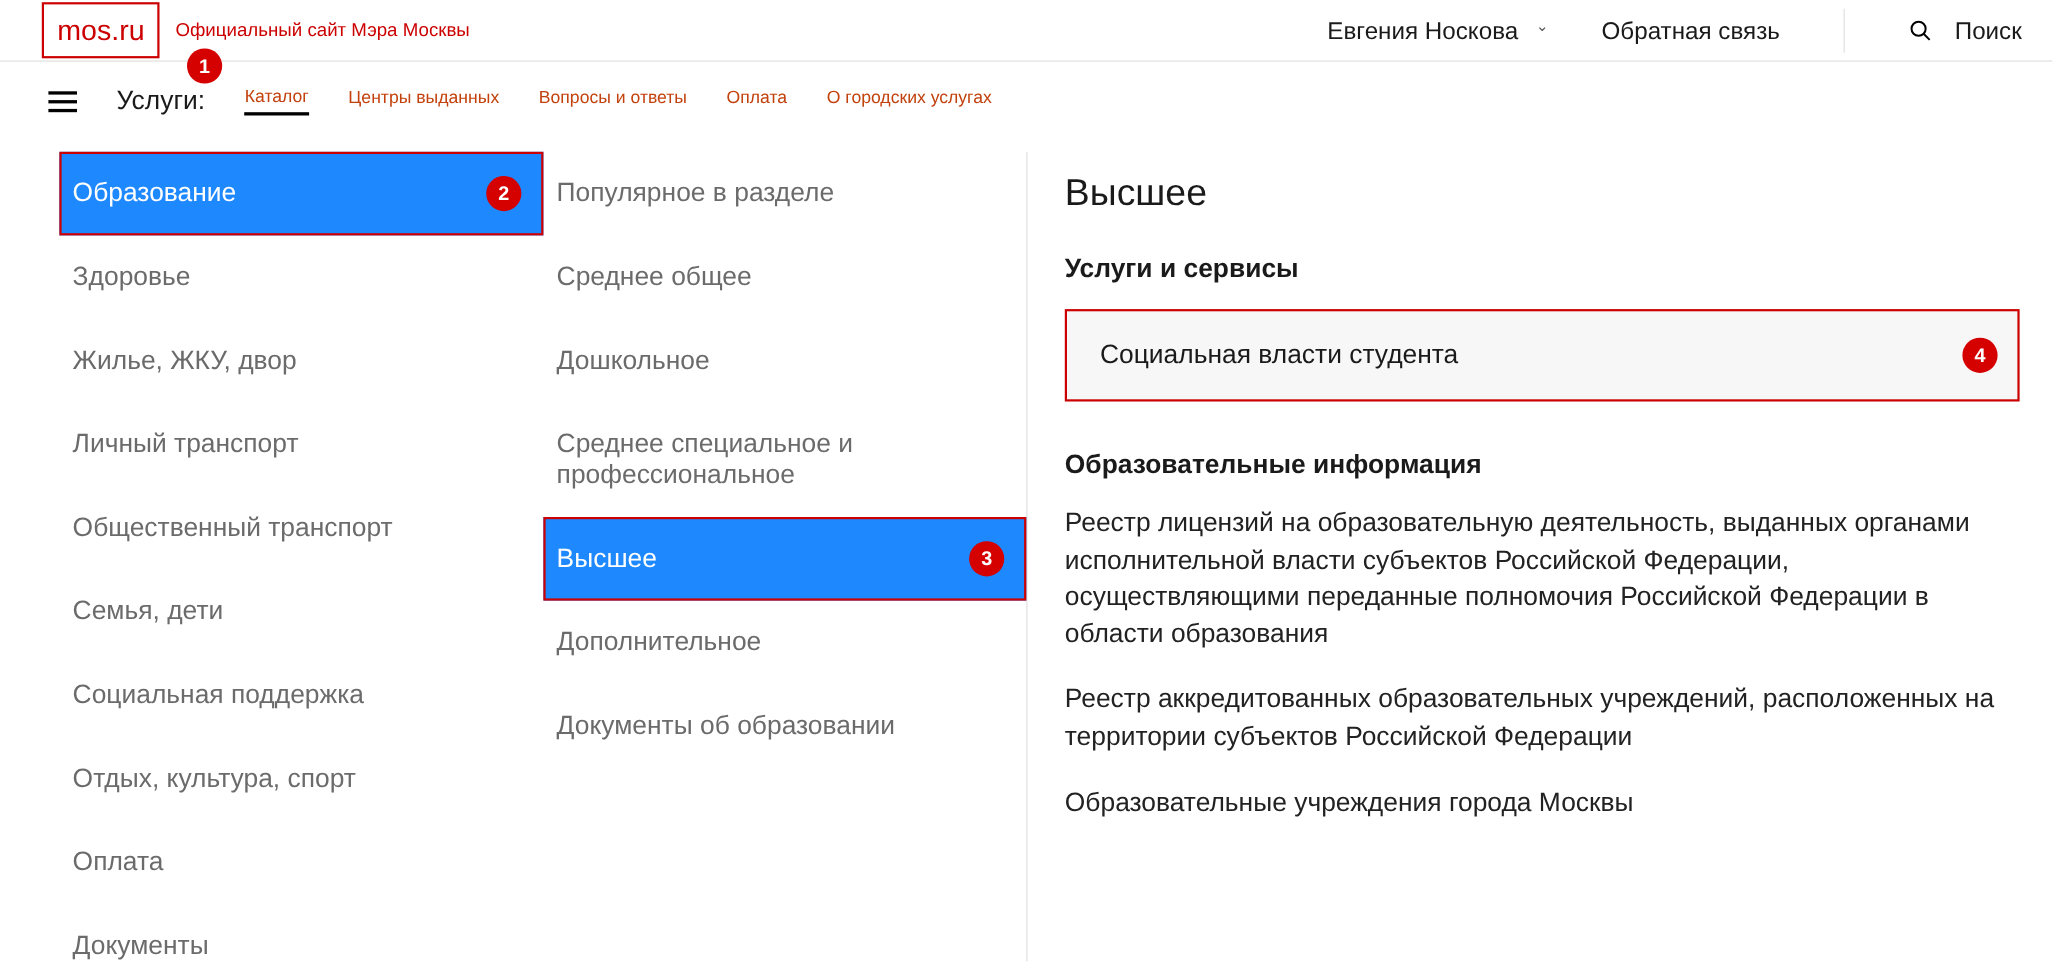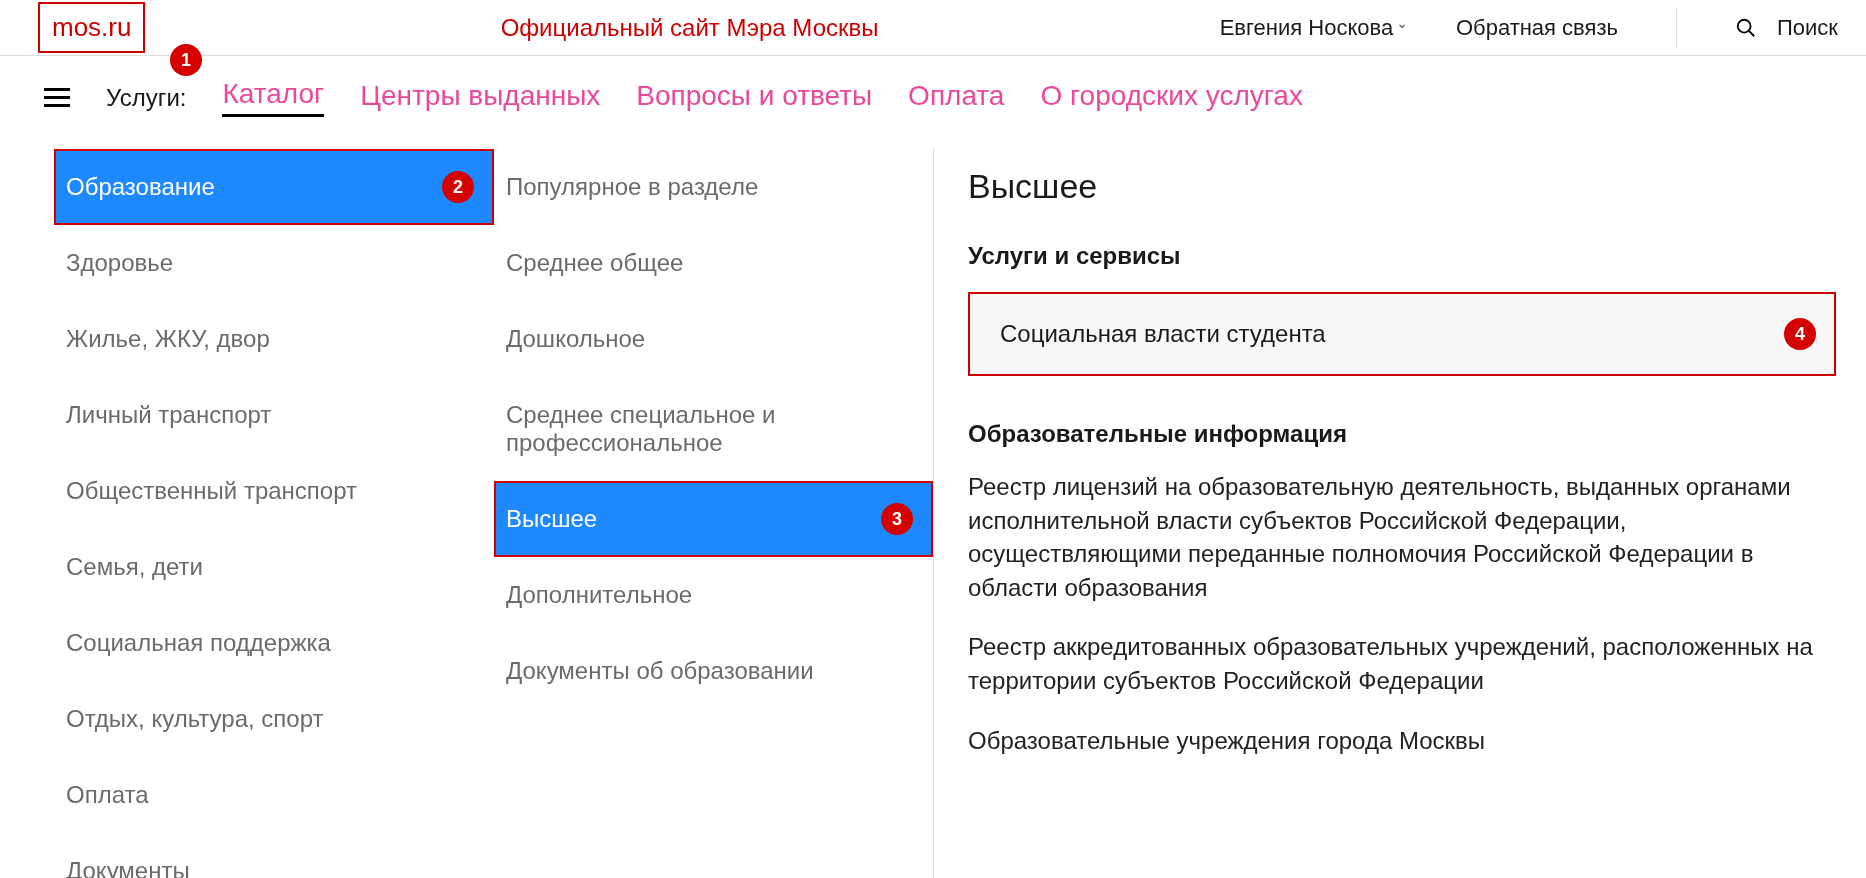--- a/index.html
+++ b/index.html
@@ -26,44 +26,43 @@
     color: #cc0000;
     font-size: 26px;
     font-weight: 500;
     padding: 8px 12px;
     margin-left: 26px;
     margin-right: 14px;
     position: relative;
   }
   .site-tagline {
     color: #cc0000;
-    font-size: 24px;
+    font-size: 17px;
     font-weight: 300;
     flex: 1;
-    text-align: center;
   }
   .header-right { display: flex; align-items: center; gap: 48px; font-size: 22px; }
-  .user-drop { display: flex; gap: 3px; cursor: pointer; }
+  .user-drop { display: flex; gap: 16px; cursor: pointer; }
   .chev-down { font-size: 14px; color: #555; }
   .feedback-link { cursor: pointer; }
   .divider-v { width: 1px; height: 40px; background: #ddd; margin: 0 10px; }
   .search-block { display: flex; align-items: center; gap: 20px; cursor: pointer; }
   .search-ico svg { width: 22px; height: 22px; display:block; }
 
   
   .nav-bar {
     display: flex;
     align-items: center;
     gap: 36px;
     padding: 22px 40px 18px 44px;
   }
   .hamburger { display: flex; flex-direction: column; gap: 5px; cursor: pointer; }
   .hamburger span { width: 26px; height: 3px; background: #000; display: block; }
   .nav-label { font-weight: 500; font-size: 24px; }
-  .nav-item { font-size: 28px; color: #ec4899; cursor: pointer; padding-bottom: 4px; }
+  .nav-item { font-size: 16px; color: #c2410c; cursor: pointer; padding-bottom: 4px; }
   .nav-item.active { border-bottom: 3px solid #000; }
 
   
   .columns {
     display: flex;
     height: 750px;
     padding-left: 54px;
     padding-top: 14px;
   }
   .col1 { width: 440px; }

